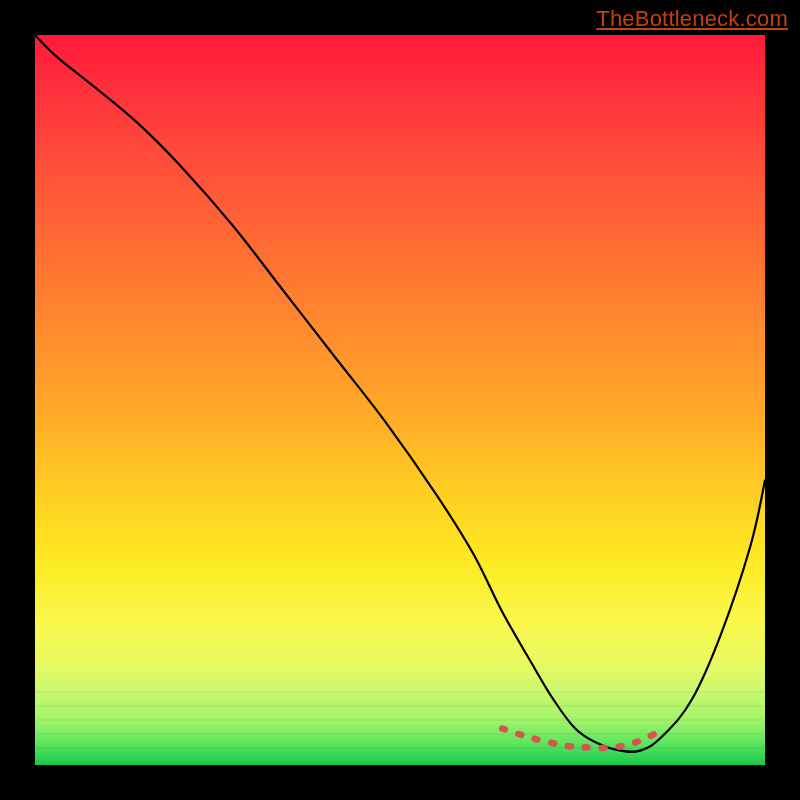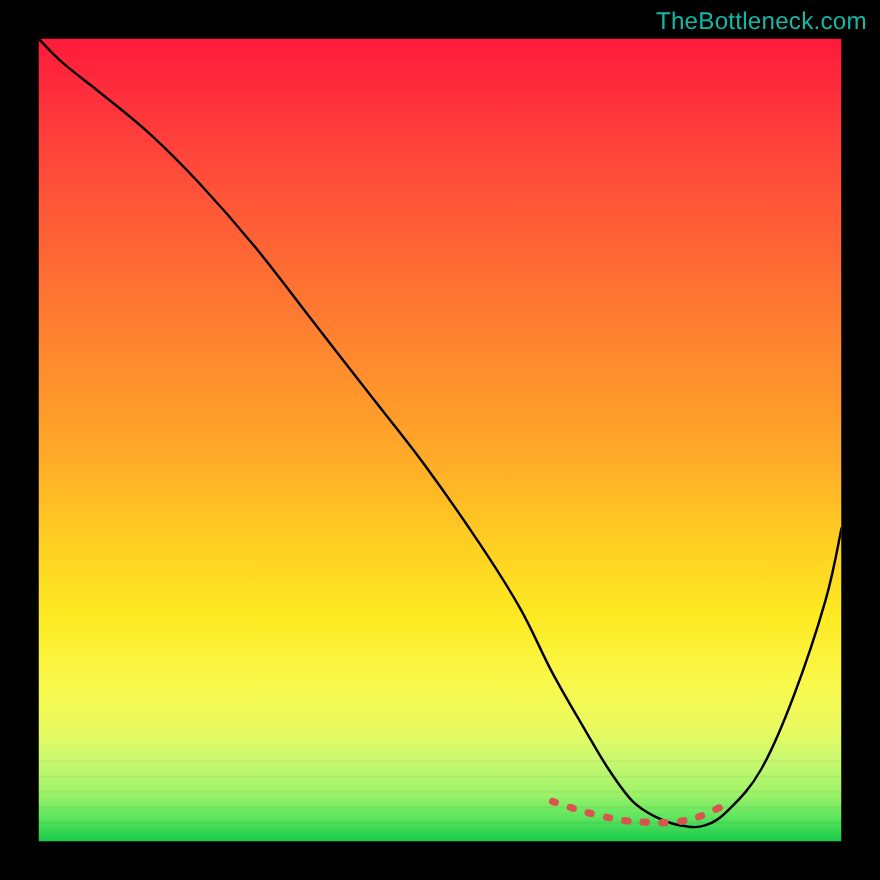--- a/index.html
+++ b/index.html
@@ -14,25 +14,26 @@
   .frame {
     position: relative;
     width: 800px;
     height: 800px;
     background: #000;
   }
   .watermark {
     position: absolute;
     top: 6px;
     right: 12px;
-    color: #14b8a6;
+    color: #c2410c;
     font-size: 22px;
     font-weight: 500;
     letter-spacing: 0.2px;
     z-index: 20;
+    text-decoration: underline;
   }
   .plot-wrap {
     position: absolute;
     left: 35px;
     top: 35px;
     width: 730px;
     height: 730px;
     overflow: hidden;
   }
   

